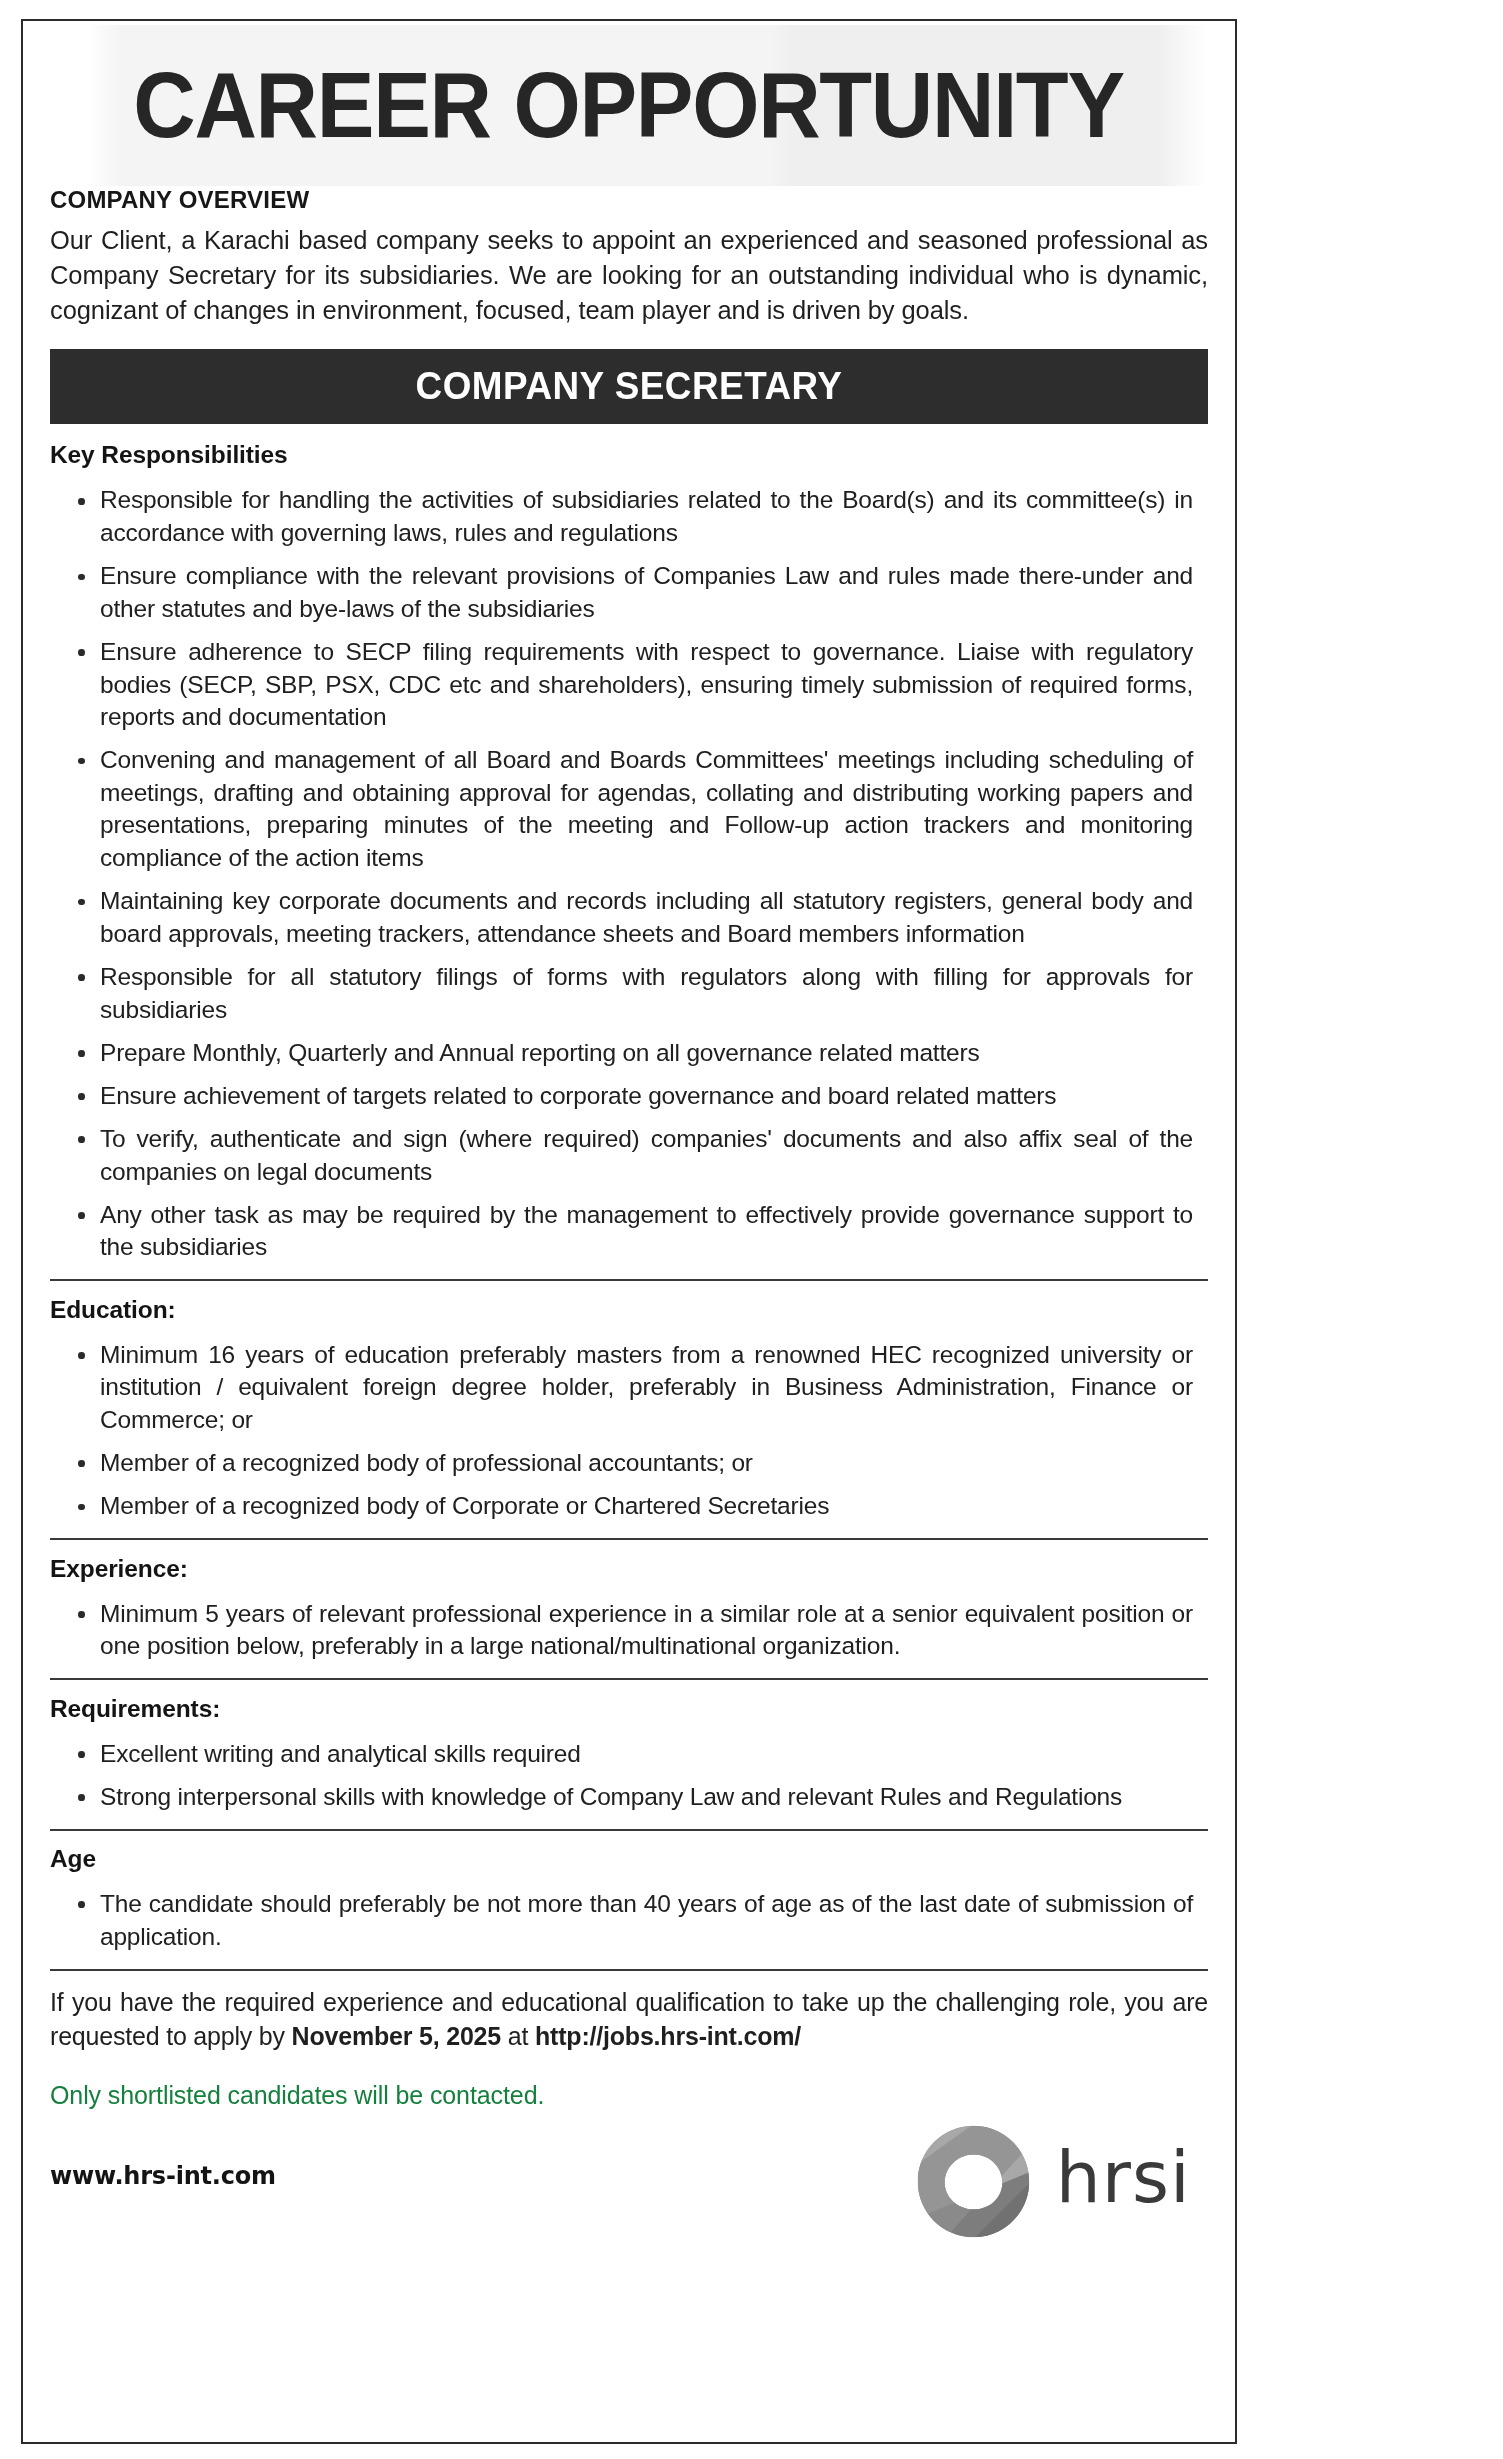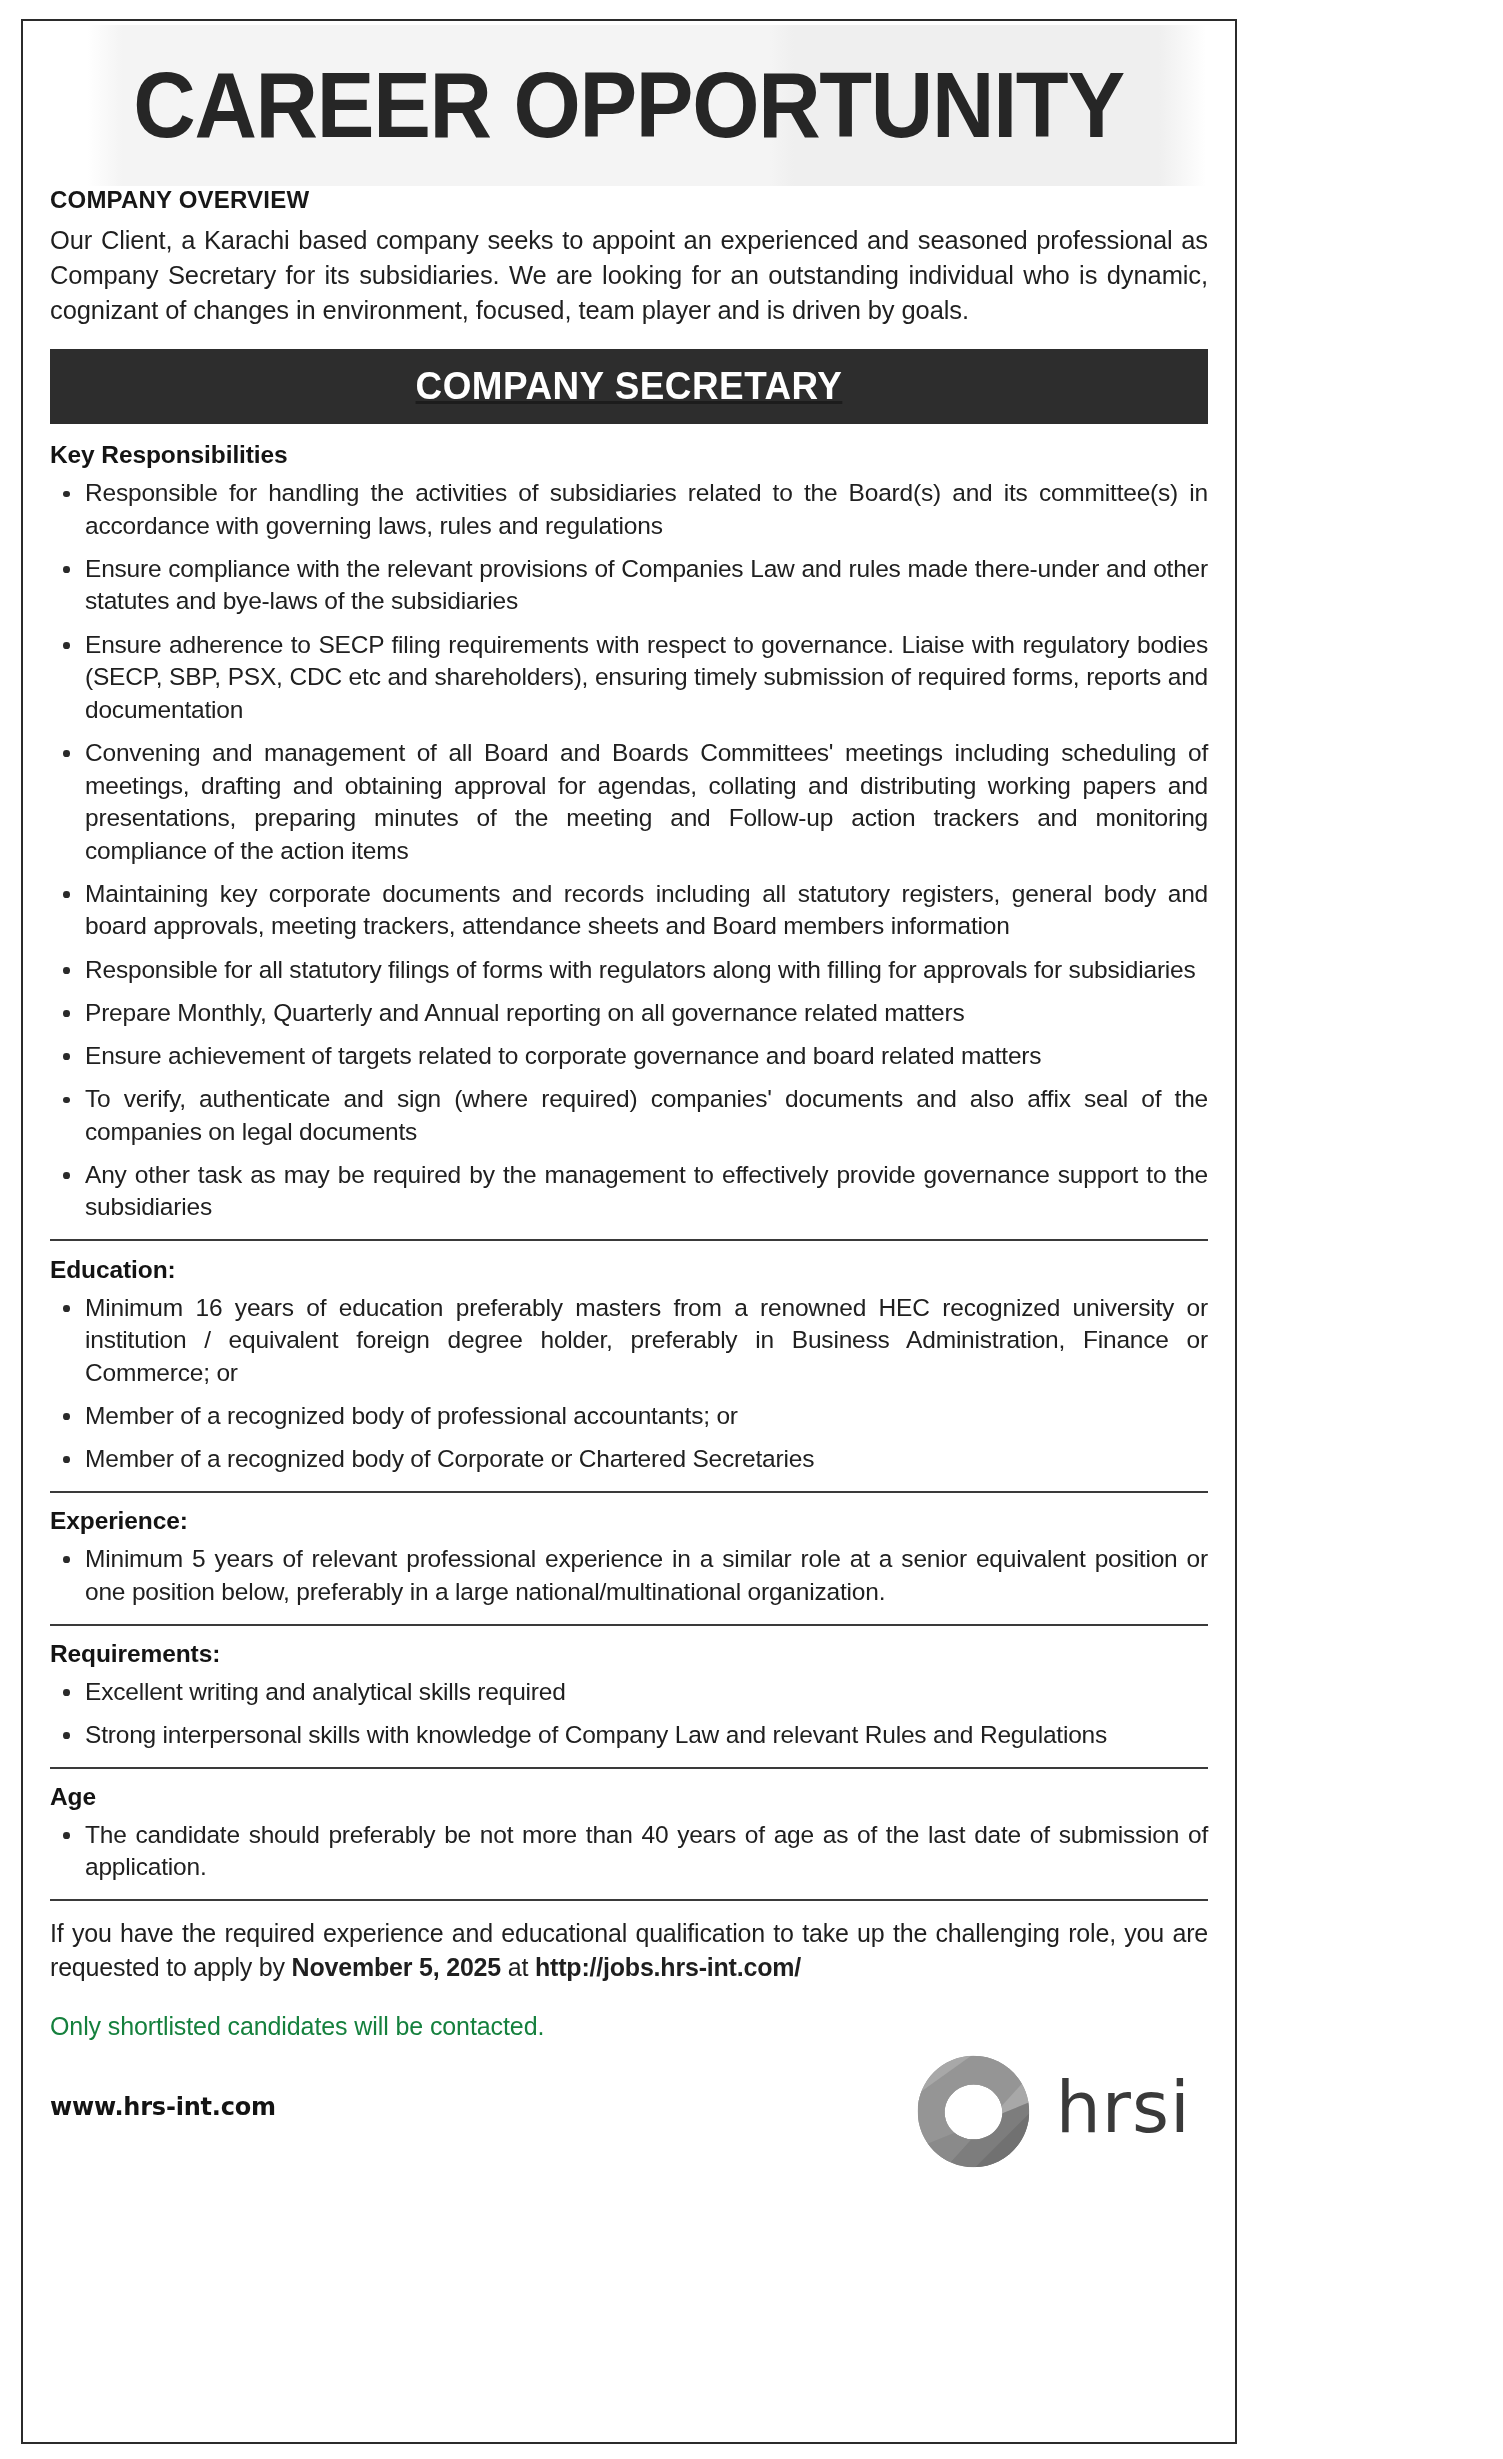--- a/index.html
+++ b/index.html
@@ -87,21 +87,20 @@
   }
 
   
   .role-banner {
     margin: 21px 0 17.3px 0;
     background: #2d2d2d;
     height: 75px;
     display: flex;
     align-items: center;
     justify-content: center;
-    text-decoration: underline;
   }
   .role-banner-text {
     color: #ffffff;
     font-weight: bold;
     font-size: 38px;
     letter-spacing: 0.5px;
     font-family: "Liberation Sans Narrow", "Liberation Sans", sans-serif;
     transform: scaleX(0.97);
   }
 
@@ -110,21 +109,21 @@
     font-weight: bold;
     font-size: 24.5px;
     color: #141414;
     margin: 0 0 7.7px 0;
     letter-spacing: -0.1px;
   }
 
   
   ul.bullets {
     list-style: none;
-    margin: 0;
+    margin: 15px;
     padding: 0;
   }
   ul.bullets li {
     position: relative;
     padding-left: 35px;
     margin: 0 0 10.6px 0;
     font-size: 24.5px;
     line-height: 1.33;
     color: #202020;
     text-align: justify;

